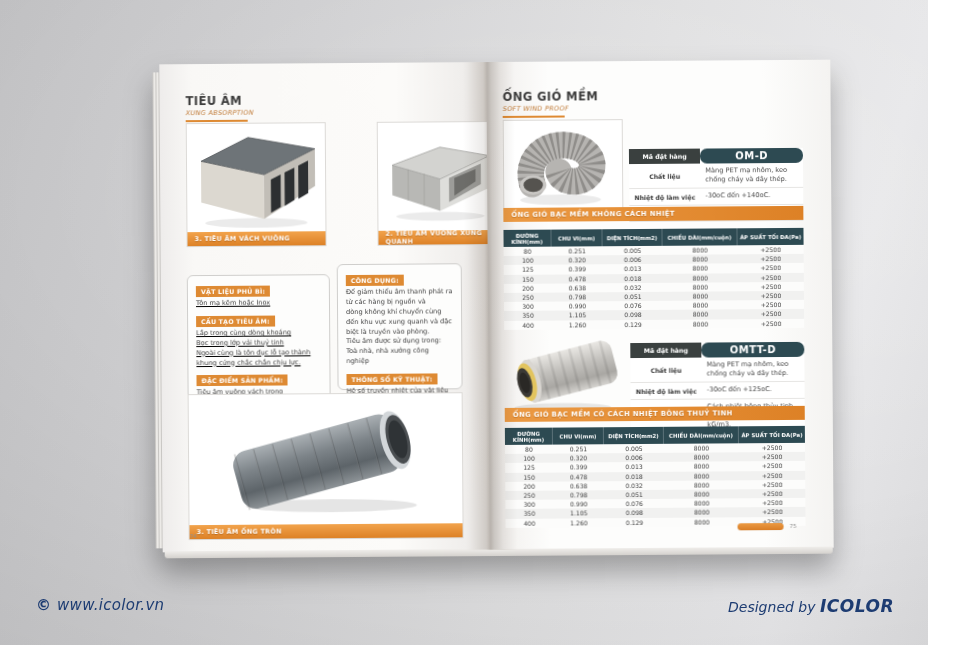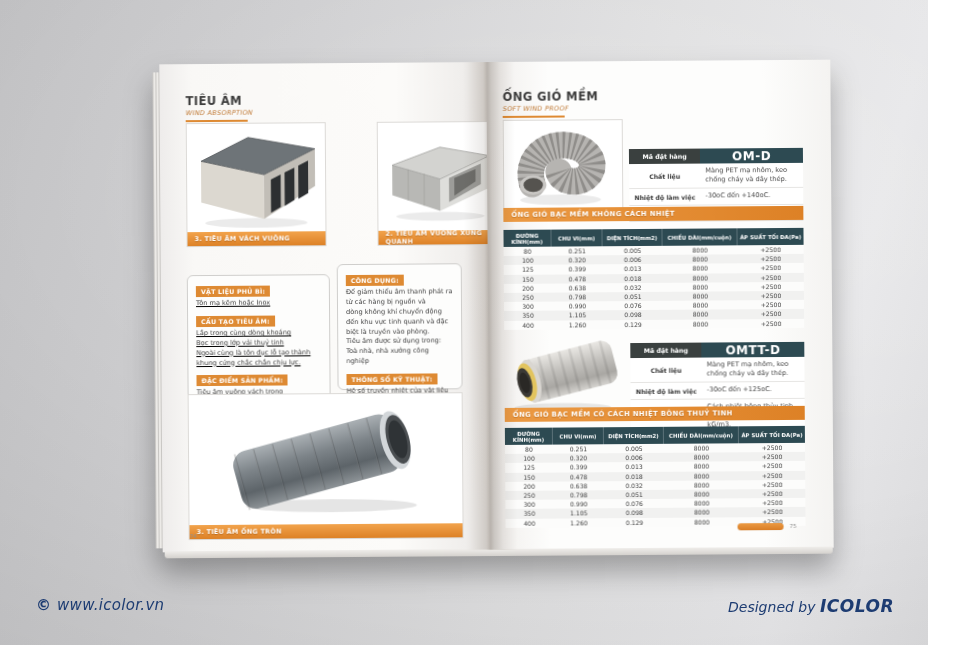--- a/index.html
+++ b/index.html
@@ -40,22 +40,22 @@
     box-sizing:border-box;padding:3px 8px 6px 8px;}
   .chip{display:inline-block;background:var(--accent,#de8a33);color:#fff;font-size:6.3px;font-weight:bold;
     padding:2px 5px 2px 5px;margin:4px 0 2px 0;letter-spacing:0.2px;}
   .igline{font-size:6.6px;color:#3f3f3f;line-height:1.5;}
 
   
   .spec{position:absolute;box-sizing:border-box;background:#fff;}
   .spec .sh{display:flex;height:15px;}
   .spec .sh .l{width:41%;background:var(--charcoal,#3a403f);color:#fff;font-size:6.3px;font-weight:bold;
     display:flex;align-items:center;justify-content:center;}
-  .spec .sh .r{width:59%;background:var(--teal,#2d4a52);color:#fff;font-size:12px;font-weight:bold;
-    display:flex;align-items:center;justify-content:center;letter-spacing:0.5px;}
+  .spec .sh .r{width:59%;background:var(--teal,#2d4a52);color:#fff;font-size:10px;font-weight:bold;
+    display:flex;align-items:center;justify-content:center;letter-spacing:0.5px;border-radius:7px;}
   .spec .sr{display:flex;border-bottom:1px solid #e6e5e3;}
   .spec .sr .l{width:41%;font-size:6.2px;font-weight:bold;color:#3a3a3a;display:flex;align-items:center;
     justify-content:center;text-align:center;padding:3px 1px;box-sizing:border-box;}
   .spec .sr .r{width:59%;font-size:6.6px;color:#474747;line-height:1.4;padding:3px 2px 3px 5px;box-sizing:border-box;
     display:flex;align-items:center;}
 
   .banner{position:absolute;height:14px;display:flex;align-items:center;
     background:linear-gradient(90deg,#ec9a43,#dd8126);color:#fff;font-size:6.8px;font-weight:bold;
     padding-left:8px;letter-spacing:0.4px;box-sizing:border-box;text-shadow:0 1px 1px rgba(120,60,0,0.35);}
 
@@ -86,21 +86,21 @@
 <body>
 
 <div class="scene">
 
   <div class="book">
 
     <div class="page page-left">
 
       <div class="hdr" style="left:26px;top:30px;">
         <div class="t">TIÊU ÂM</div>
-        <div class="s">WIND ABSORPTION</div>
+        <div class="s">XUNG ABSORPTION</div>
         <div class="u"></div>
       </div>
 
       <div class="imgbox" style="left:26px;top:59px;width:140px;height:124px;">
         <svg viewBox="0 0 140 110">
           <ellipse cx="70" cy="101" rx="52" ry="5" fill="#000" opacity="0.08"></ellipse>
           <polygon points="14,38 62,14 130,26 78,52" fill="#6e7478"></polygon>
           <polygon points="14,38 78,52 78,97 14,80" fill="#dcd8d0"></polygon>
           <polygon points="78,52 130,26 130,64 78,97" fill="#c2beb7"></polygon>
           <polygon points="85,57 95,52 95,85 85,91" fill="#2c2f31"></polygon>
@@ -125,21 +125,21 @@
         </svg>
         <div class="plabel">2. TIÊU ÂM VUÔNG XUNG QUANH</div>
       </div>
 
       <div class="txtbox" style="left:26px;top:211px;width:143px;height:126px;text-decoration:underline;" id="ibox-left">
           <div class="igroup"><div class="chip">VẬT LIỆU PHỦ BÌ:</div><div class="igline">Tôn mạ kẽm hoặc Inox</div></div>
           <div class="igroup"><div class="chip">CẤU TẠO TIÊU ÂM:</div><div class="igline">Lắp trong cùng dòng khoáng</div><div class="igline">Bọc trong lớp vải thuỷ tinh</div><div class="igline">Ngoài cùng là tôn đục lỗ tạo thành khung cứng chắc chắn chịu lực.</div></div>
           <div class="igroup"><div class="chip">ĐẶC ĐIỂM SẢN PHẨM:</div><div class="igline">Tiêu âm vuông vách trong</div><div class="igline">Tiêu âm vuông xung quanh</div><div class="igline">Tiêu âm tròn xung quanh</div><div class="igline">Tiêu âm dán tường, trần (phòng máy chiller, AHU...)</div></div>
         </div>
       <div class="txtbox" style="left:176px;top:201px;width:125px;height:126px;" id="ibox-right">
-          <div class="igroup"><div class="chip">CÔNG DỤNG:</div><div class="igline">Để giảm thiểu âm thanh phát ra từ các hàng bị nguồn và</div><div class="igline">dòng không khí chuyển động đến khu vực tinh quanh và đặc biệt là truyền vào phòng.</div><div class="igline">Tiêu âm được sử dụng trong: Toà nhà, nhà xưởng công nghiệp</div></div>
+          <div class="igroup"><div class="chip">CÔNG DỤNG:</div><div class="igline">Để giảm thiểu âm thanh phát ra từ các hàng bị nguồn và</div><div class="igline">dòng không khí chuyển cùng đến khu vực xung quanh và đặc biệt là truyền vào phòng.</div><div class="igline">Tiêu âm được sử dụng trong: Toà nhà, nhà xưởng công nghiệp</div></div>
           <div class="igroup"><div class="chip">THÔNG SỐ KỸ THUẬT:</div><div class="igline">Hệ số truyền nhiệt của vật liệu khoảng 0.038 W/m.k</div><div class="igline">Tỷ trọng tối thiểu là: 40-100kg/m3</div><div class="igline">Độ dày tiêu chuẩn: 50mm, 100mm, 150mm, 200mm và theo yêu cầu của khách hàng</div></div>
         </div>
 
       <div class="imgbox" style="left:26px;top:330px;width:275px;height:146px;">
         <svg viewBox="0 0 292 140">
           <defs>
             <linearGradient id="metalA" x1="0" y1="0" x2="0" y2="1">
               <stop offset="0" stop-color="#aab0b4"></stop>
                 <stop offset="0.35" stop-color="#7d8489"></stop>
               <stop offset="0.7" stop-color="#5d6469"></stop>

